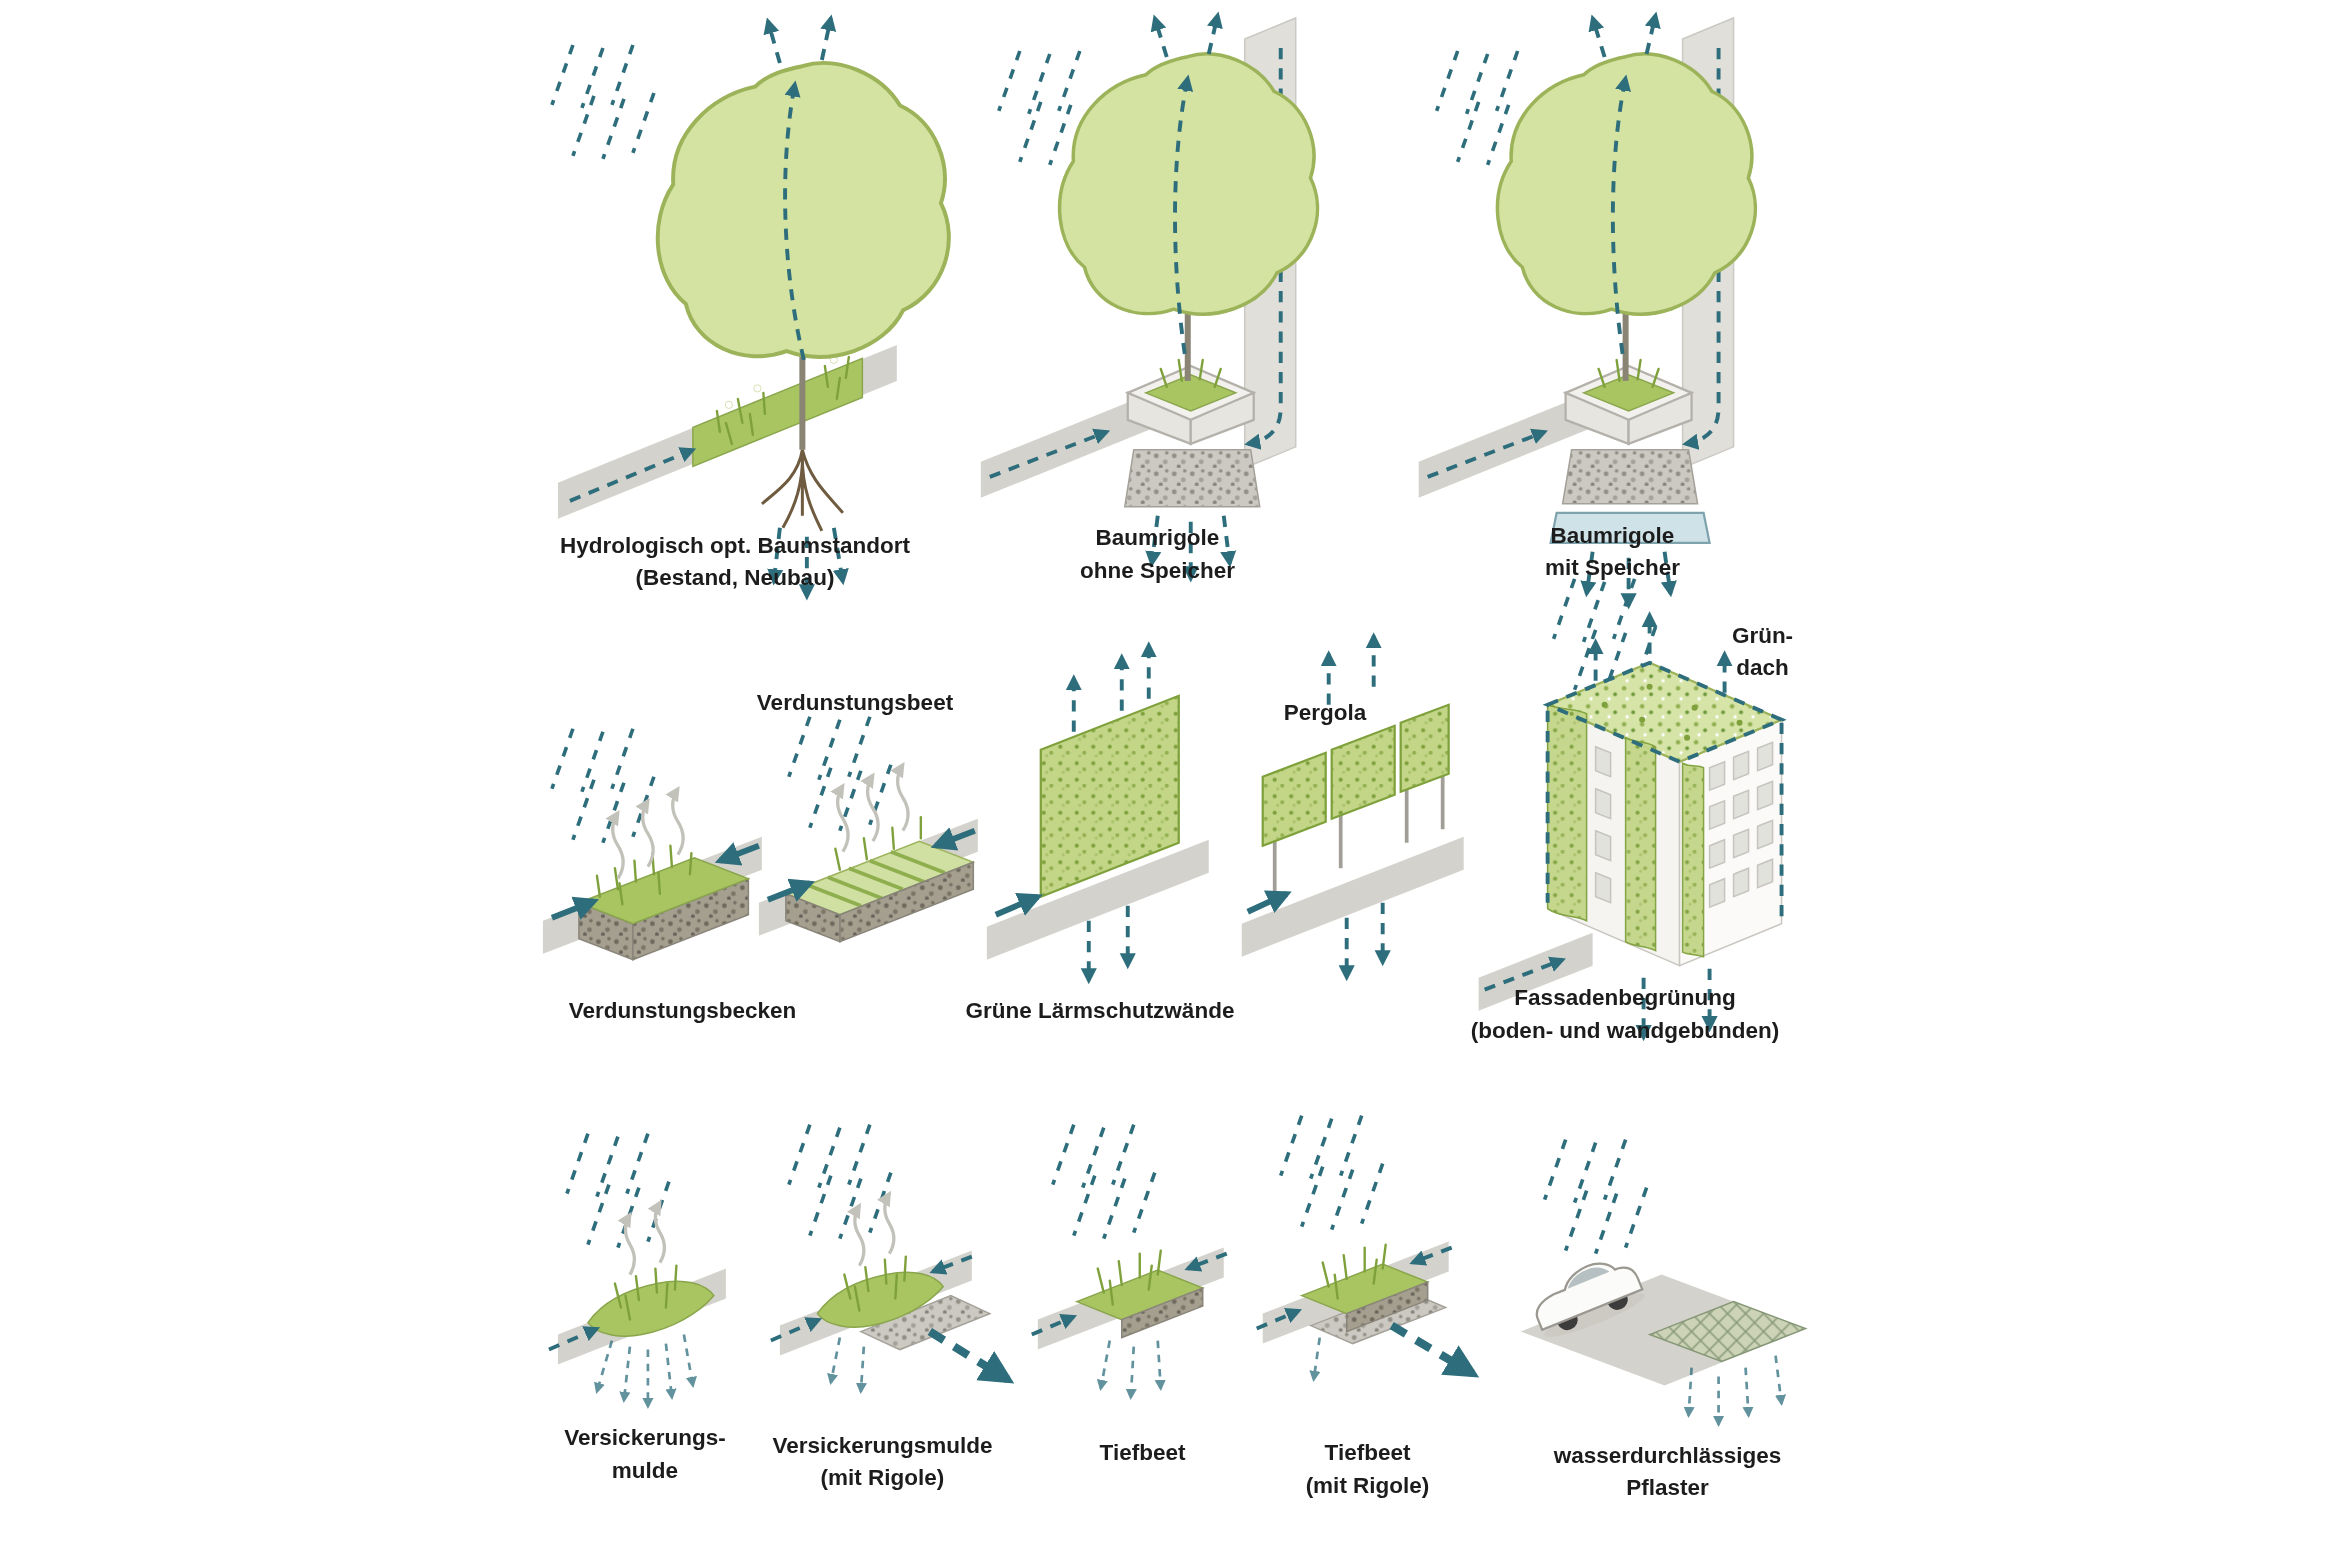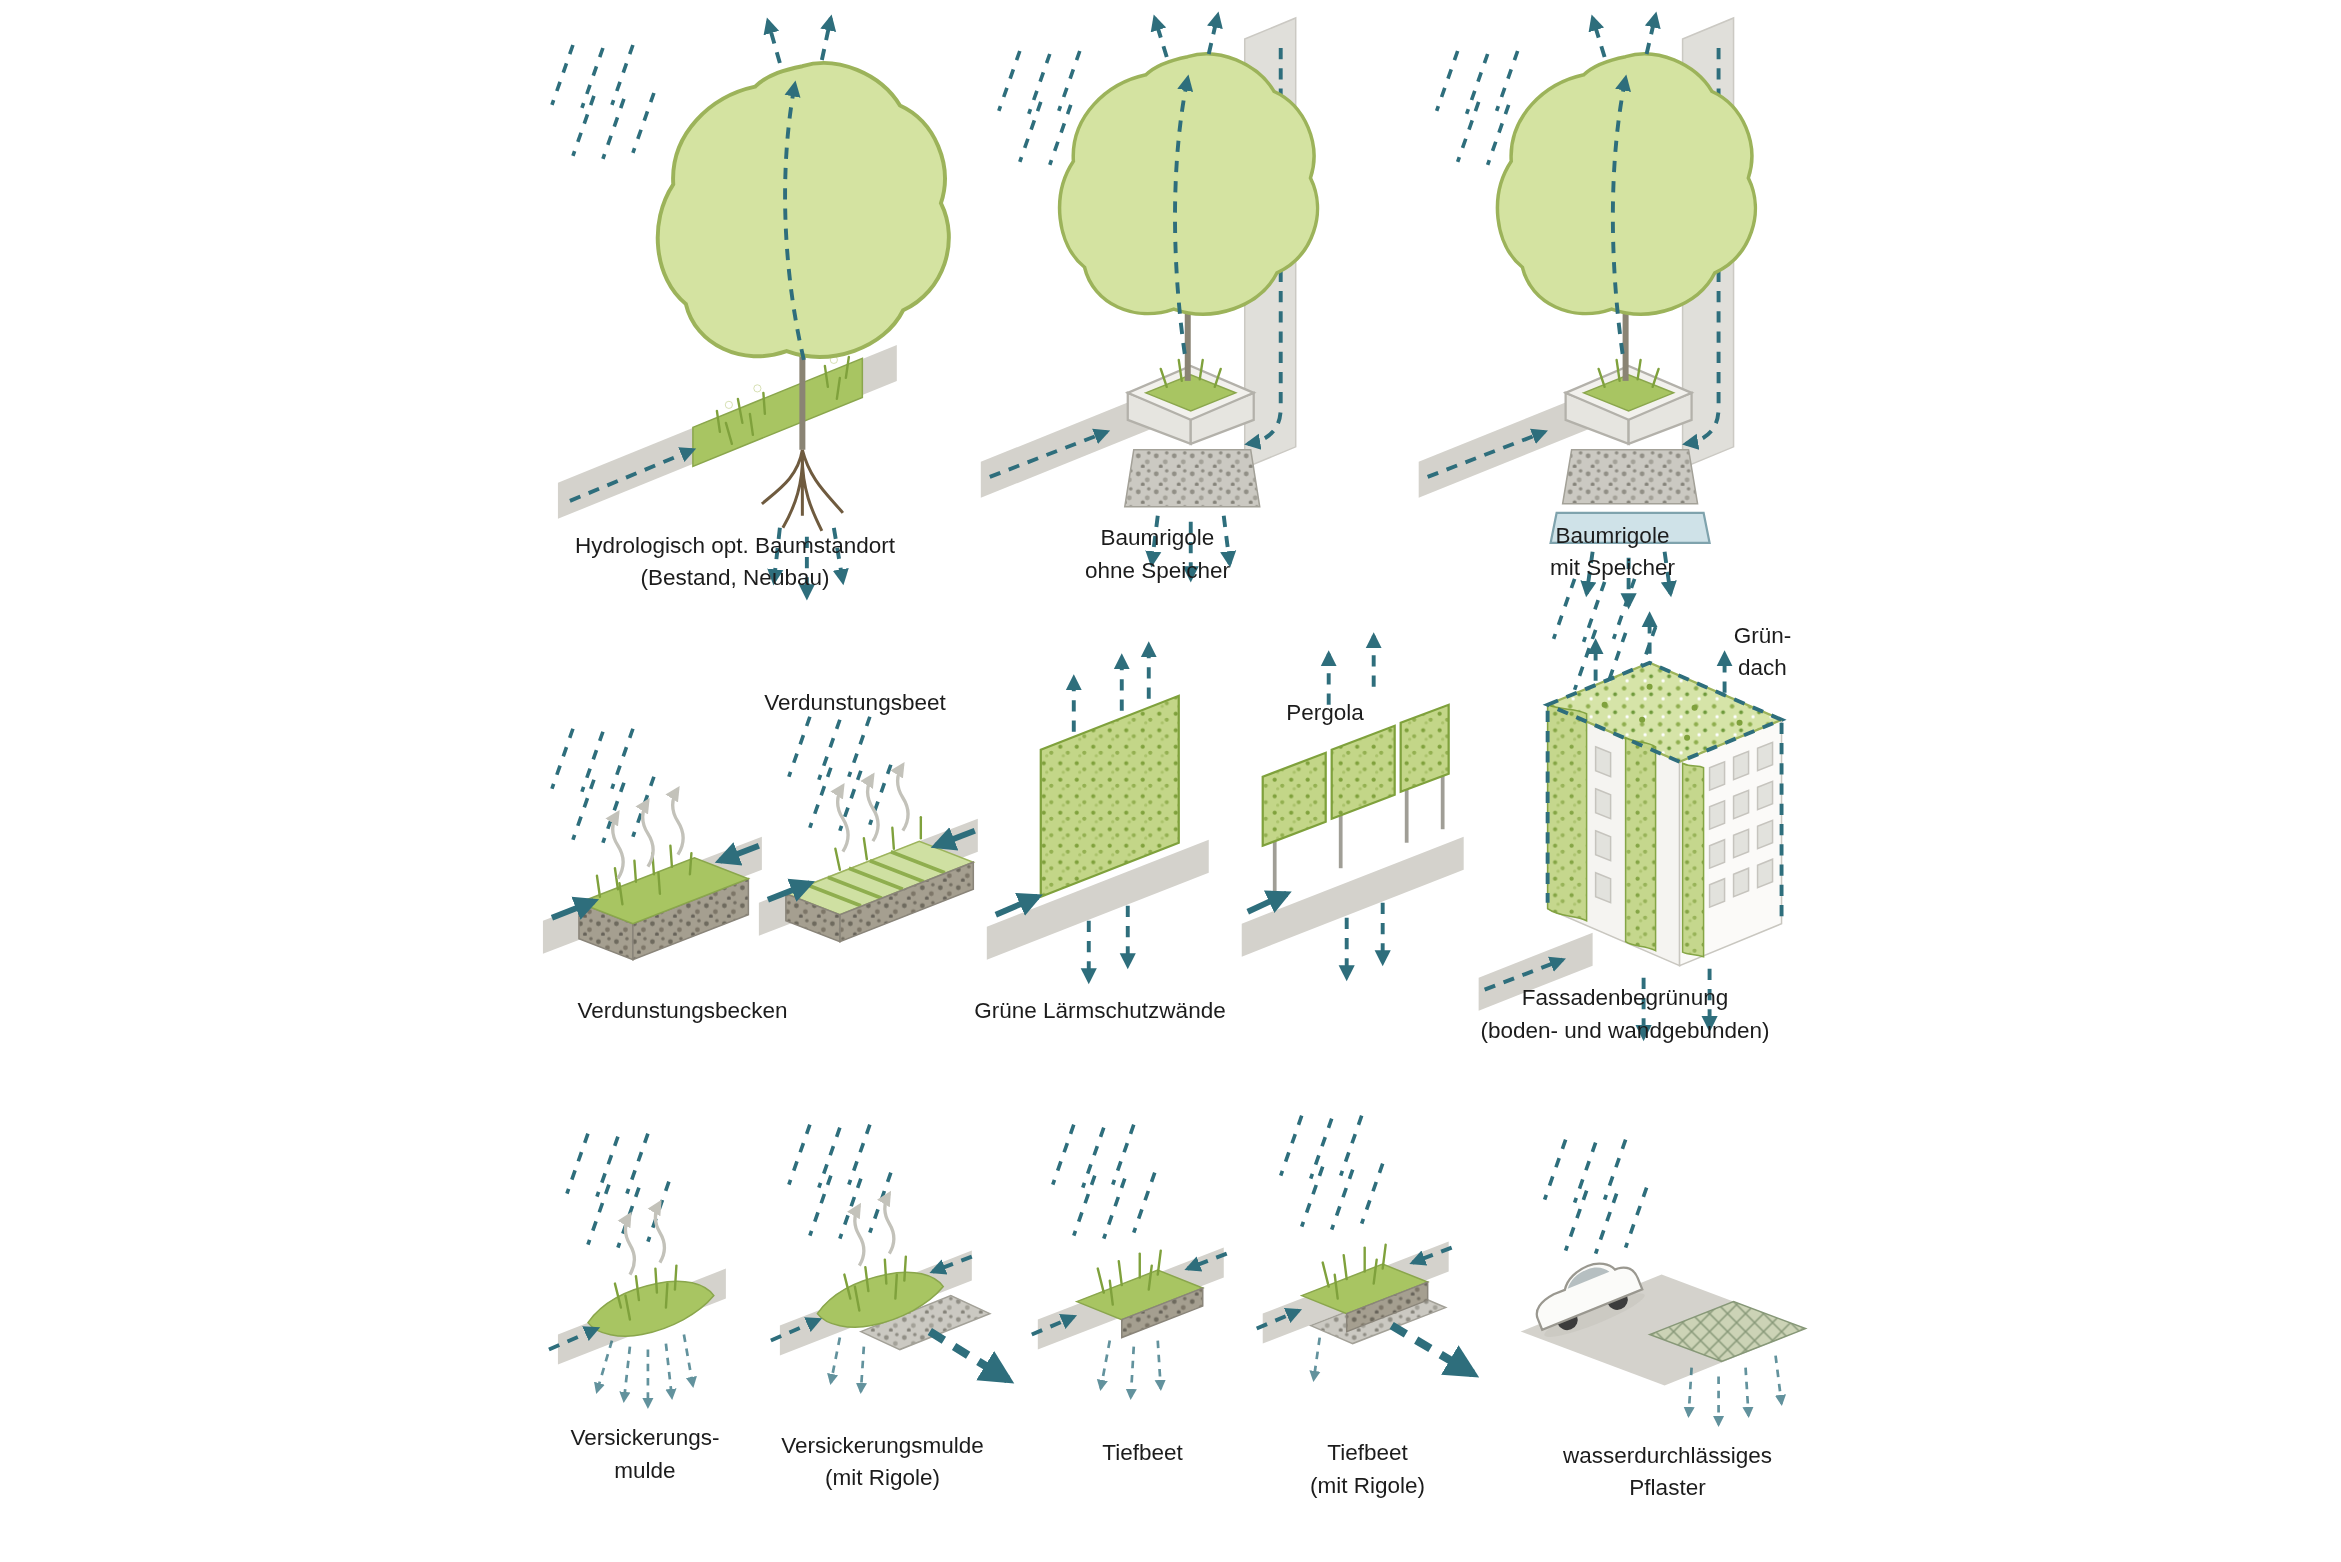--- a/index.html
+++ b/index.html
@@ -1,16 +1,16 @@
 <!DOCTYPE html>
 <html style="--c-background: #ffffff; --c-foliage: #d4e3a1; --c-foliage-outline: #9cb35a; --c-grass-green: #a8c562; --c-green-dark: #7fa13c; --c-teal: #2e6e7c; --c-surface-gray: #d4d2cc; --c-gravel-gray: #b3b1aa; --c-storage-blue: #cfe2e8; --c-steam-gray: #c3c2ba; --c-text: #1c1c1c;font-size:9.6px"><head>
 <meta charset="utf-8">
 <style>
   html,body{margin:0;padding:0;background:#ffffff;}
-  .page{position:relative;width:2338px;height:1563px;overflow:hidden;background:var(--c-background,#fff);}
+  .page{position:relative;width:2338px;height:1563px;overflow:hidden;background:var(--c-background,#fff);font-weight:bold;}
   .canvas{position:relative;width:937px;height:625px;transform:scale(2.5);transform-origin:0 0;
           font-family:"Liberation Sans",sans-serif;color:var(--c-text,#1c1c1c);}
   .art{position:absolute;left:0;top:0;}
   .label{position:absolute;transform:translateX(-50%);text-align:center;white-space:nowrap;
          font-size:9px;line-height:12.6px;color:var(--c-text,#1c1c1c);}
   
   .dash{fill:none;stroke:var(--c-teal);stroke-width:2.6;stroke-dasharray:7.5 6;}
   .dashThin{fill:none;stroke:var(--c-teal);stroke-width:1.8;stroke-dasharray:5 4.5;opacity:.75;}
   .dashThick{fill:none;stroke:var(--c-teal);stroke-width:5.5;stroke-dasharray:11 8;}
   .solidArrow{fill:none;stroke:var(--c-teal);stroke-width:4;}

